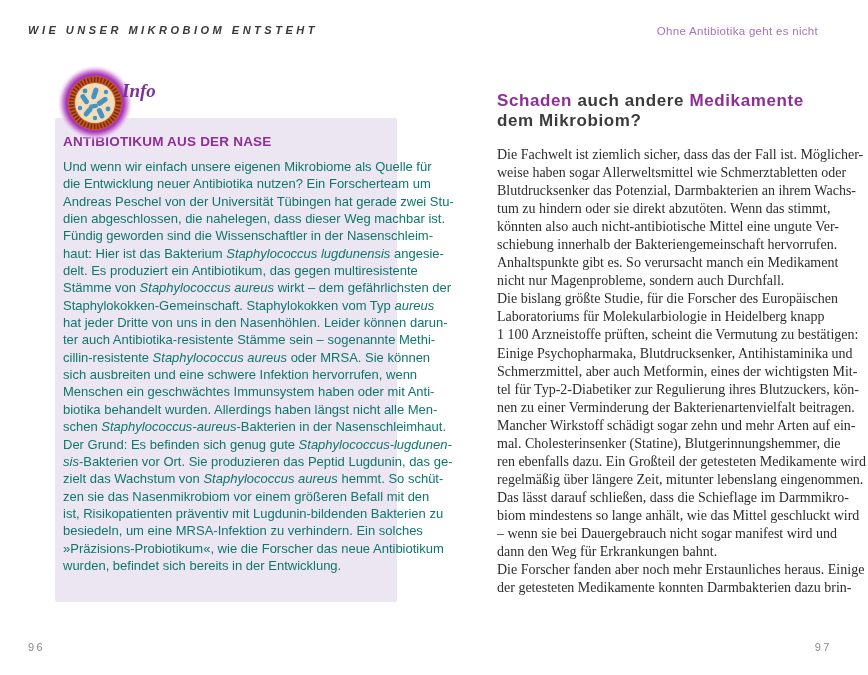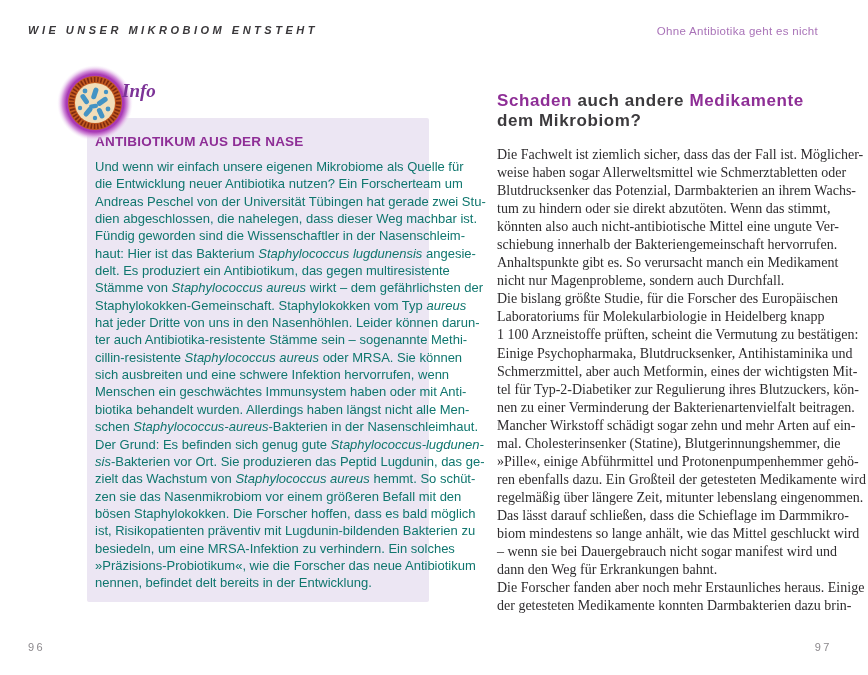--- a/index.html
+++ b/index.html
@@ -13,21 +13,21 @@
         letter-spacing:0.3px;}
 
   
   .badge{position:absolute;left:56px;top:64px;width:78px;height:78px;z-index:3;}
   .info-label{position:absolute;left:122px;top:80px;font-family:"Liberation Serif",serif;
         font-style:italic;font-weight:bold;font-size:19px;color:#7c3397;z-index:3;}
 
   
   .info-box{position:absolute;left:55px;top:118px;width:342px;height:484px;
         background:#ece6f3;border-radius:2px;box-sizing:border-box;
-        padding:16px 8px 0 8px;z-index:1;margin-left:32px;}
+        padding:16px 8px 0 8px;z-index:1;}
   .info-box h3{margin:0 0 9px 0;font-size:13.5px;font-weight:bold;letter-spacing:0.2px;
         color:#8e2e96;}
   .box-line{font-size:13px;line-height:17.35px;color:#0f766e;white-space:nowrap;}
   .box-line i{font-style:italic;}
 
   
   .article{position:absolute;left:497px;top:91px;width:345px;}
   .article-heading{margin:0 0 15px 0;font-size:17px;font-weight:600;line-height:20px;
         letter-spacing:0.6px;color:#3c3a3d;}
   .article-heading .accent{color:#8e2e96;}
@@ -95,25 +95,24 @@
         <div class="box-line"><span>ter auch Antibiotika-resistente Stämme sein – sogenannte Methi-</span></div>
         <div class="box-line"><span>cillin-resistente </span><i>Staphylococcus aureus</i><span> oder MRSA. Sie können</span></div>
         <div class="box-line"><span>sich ausbreiten und eine schwere Infektion hervorrufen, wenn</span></div>
         <div class="box-line"><span>Menschen ein geschwächtes Immunsystem haben oder mit Anti-</span></div>
         <div class="box-line"><span>biotika behandelt wurden. Allerdings haben längst nicht alle Men-</span></div>
         <div class="box-line"><span>schen </span><i>Staphylococcus-aureus</i><span>-Bakterien in der Nasenschleimhaut.</span></div>
         <div class="box-line"><span>Der Grund: Es befinden sich genug gute </span><i>Staphylococcus-lugdunen-</i></div>
         <div class="box-line"><i>sis</i><span>-Bakterien vor Ort. Sie produzieren das Peptid Lugdunin, das ge-</span></div>
         <div class="box-line"><span>zielt das Wachstum von </span><i>Staphylococcus aureus</i><span> hemmt. So schüt-</span></div>
         <div class="box-line"><span>zen sie das Nasenmikrobiom vor einem größeren Befall mit den</span></div>
-        <div class="box-line"><span>bösen Staphylokokken. Die Forscher hoffen, dass es bald möglich</span></div>
         <div class="box-line"><span>ist, Risikopatienten präventiv mit Lugdunin-bildenden Bakterien zu</span></div>
         <div class="box-line"><span>besiedeln, um eine MRSA-Infektion zu verhindern. Ein solches</span></div>
         <div class="box-line"><span>»Präzisions-Probiotikum«, wie die Forscher das neue Antibiotikum</span></div>
-        <div class="box-line"><span>nennen, befindet delt bereits in der Entwicklung.</span></div>
+        <div class="box-line"><span>wurden, befindet sich bereits in der Entwicklung.</span></div>
       </div>
   </div>
 
   <div class="article">
     <h2 class="article-heading" id="article-heading">
         <div><span class="accent">Schaden</span><span> auch andere </span><span class="accent">Medikamente</span></div>
         <div><span>dem Mikrobiom?</span></div>
       </h2>
     <div class="article-body" id="article-body">
         <div class="art-line">Die Fachwelt ist ziemlich sicher, dass das der Fall ist. Möglicher-</div>
@@ -126,21 +125,20 @@
         <div class="art-line">nicht nur Magenprobleme, sondern auch Durchfall.</div>
         <div class="art-line">Die bislang größte Studie, für die Forscher des Europäischen</div>
         <div class="art-line">Laboratoriums für Molekularbiologie in Heidelberg knapp</div>
         <div class="art-line">1 100 Arzneistoffe prüften, scheint die Vermutung zu bestätigen:</div>
         <div class="art-line">Einige Psychopharmaka, Blutdrucksenker, Antihistaminika und</div>
         <div class="art-line">Schmerzmittel, aber auch Metformin, eines der wichtigsten Mit-</div>
         <div class="art-line">tel für Typ-2-Diabetiker zur Regulierung ihres Blutzuckers, kön-</div>
         <div class="art-line">nen zu einer Verminderung der Bakterienartenvielfalt beitragen.</div>
         <div class="art-line">Mancher Wirkstoff schädigt sogar zehn und mehr Arten auf ein-</div>
         <div class="art-line">mal. Cholesterinsenker (Statine), Blutgerinnungshemmer, die</div>
-        <div class="art-line">»Pille«, einige Abführmittel und Protonenpumpenhemmer gehö-</div>
         <div class="art-line">ren ebenfalls dazu. Ein Großteil der getesteten Medikamente wird</div>
         <div class="art-line">regelmäßig über längere Zeit, mitunter lebenslang eingenommen.</div>
         <div class="art-line">Das lässt darauf schließen, dass die Schieflage im Darmmikro-</div>
         <div class="art-line">biom mindestens so lange anhält, wie das Mittel geschluckt wird</div>
         <div class="art-line">– wenn sie bei Dauergebrauch nicht sogar manifest wird und</div>
         <div class="art-line">dann den Weg für Erkrankungen bahnt.</div>
         <div class="art-line">Die Forscher fanden aber noch mehr Erstaunliches heraus. Einige</div>
         <div class="art-line">der getesteten Medikamente konnten Darmbakterien dazu brin-</div>
       </div>
   </div>

